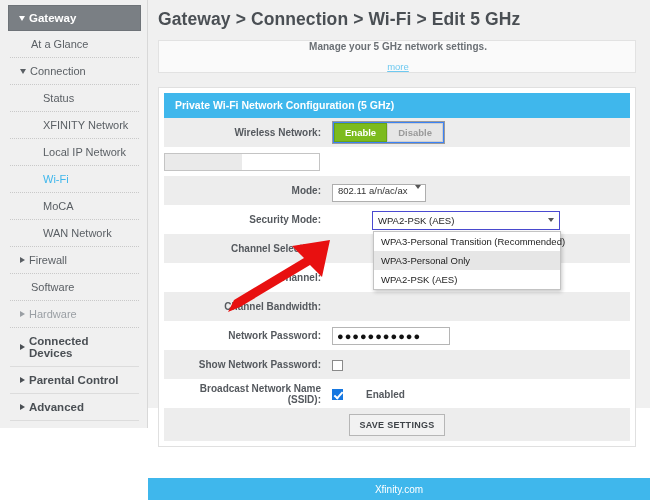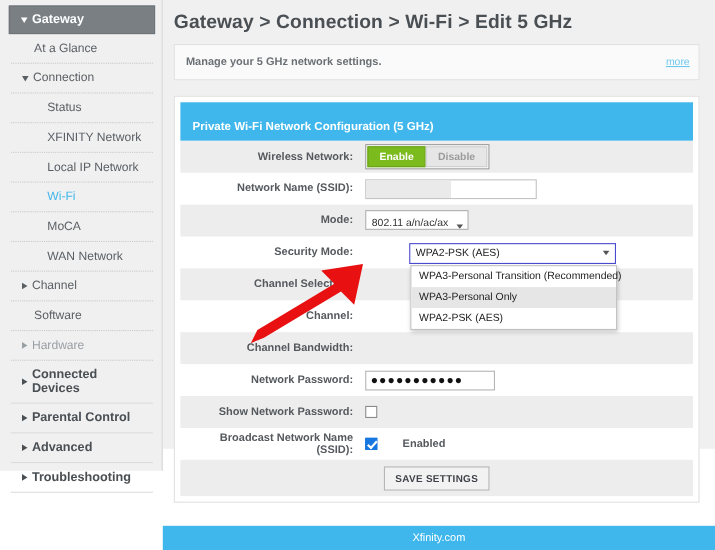--- a/index.html
+++ b/index.html
@@ -84,39 +84,40 @@
   }
   #info-bar {
     margin: 10px 14px 0 10px;
     background: #fafafa;
     border: 1px solid #e2e2e2;
     height: 33px;
     display: flex;
     align-items: center;
     padding: 0 8px 0 10px;
     justify-content: space-between;
+    flex-direction: column;
   }
   #info-text { font-size: 10px; color: #6b7075; font-weight: bold; }
   #more-link {
     font-size: 9.5px; color: #6ec9f0;
     text-decoration: underline; cursor: pointer;
   }
 
   #panel {
     margin: 14px 14px 0 10px;
     background: #ffffff;
     border: 1px solid #e0e0e0;
     padding: 5px;
   }
   #panel-header {
     background: #3fb7ec;
     color: #ffffff;
     font-size: 10.5px;
     font-weight: bold;
-    padding: 16px 0 7px 11px;
+    padding: 6px 0 7px 11px;
   }
   .frow {
     display: flex;
     align-items: center;
     min-height: 29px;
     padding: 3px 0;
   }
   .frow.alt { background: #ededed; }
   .flabel {
     width: 168px;
@@ -126,21 +127,21 @@
     color: #55595e;
     padding-right: 11px;
     flex: 0 0 auto;
   }
   .fval { flex: 1 1 auto; position: relative; }
 
   
   .toggle {
     display: inline-flex;
     border: 1px solid #9a9a9a;
-    background: #ffffff;
+    background: #3b82f6;
     padding: 1px;
   }
   .toggle .on {
     background: #7cbb1e;
     color: #ffffff;
     font-size: 9.5px;
     font-weight: bold;
     padding: 3px 10px;
     border: 1px solid #6aa317;
   }
@@ -174,21 +175,21 @@
     color: #111;
     letter-spacing: 1px;
     padding-left: 4px;
     display: flex;
     align-items: center;
     overflow: hidden;
   }
 
   .mini-select {
     display: inline-flex;
-    align-items: flex-end;
+    align-items: flex-start;
     justify-content: space-between;
     border: 1px solid #aeaeae;
     background: #ffffff;
     font-size: 9.5px;
     color: #333;
     height: 18px;
     padding: 0 4px 0 5px;
     gap: 7px;
     min-width: 88px;
   }
@@ -337,45 +338,41 @@
         <div class="nav-row lvl2">
           <span class="caret-pad"></span>
           <span>MoCA</span>
         </div>
         <div class="nav-row lvl2">
           <span class="caret-pad"></span>
           <span>WAN Network</span>
         </div>
         <div class="nav-row lvl1">
           <span class="caret-r"></span>
-          <span>Channel</span>
+          <span>Firewall</span>
         </div>
         <div class="nav-row lvl1">
           <span class="caret-pad"></span>
           <span>Software</span>
         </div>
         <div class="nav-row lvl1 muted">
           <span class="caret-r"></span>
           <span>Hardware</span>
         </div>
         <div class="nav-row lvl1 top solid">
           <span class="caret-r"></span>
           <span>Connected Devices</span>
         </div>
         <div class="nav-row lvl1 top solid">
           <span class="caret-r"></span>
           <span>Parental Control</span>
         </div>
         <div class="nav-row lvl1 top solid">
           <span class="caret-r"></span>
           <span>Advanced</span>
-        </div>
-        <div class="nav-row lvl1 top solid">
-          <span class="caret-r"></span>
-          <span>Troubleshooting</span>
         </div>
       </div>
   </div>
 
   <div id="main">
 
     <div id="page-title">Gateway &gt; Connection &gt; Wi-Fi &gt; Edit 5 GHz</div>
 
     <div id="info-bar">
       <span id="info-text">Manage your 5 GHz network settings.</span>
@@ -389,21 +386,20 @@
         <div class="flabel">Wireless Network:</div>
         <div class="fval">
           <span class="toggle">
             <span class="on">Enable</span>
             <span class="off">Disable</span>
           </span>
         </div>
       </div>
 
       <div class="frow">
-        <div class="flabel">Network Name (SSID):</div>
         <div class="fval">
           <div class="txtfield">
             <div class="redact"></div>
           </div>
         </div>
       </div>
 
       <div class="frow alt">
         <div class="flabel">Mode:</div>
         <div class="fval">

